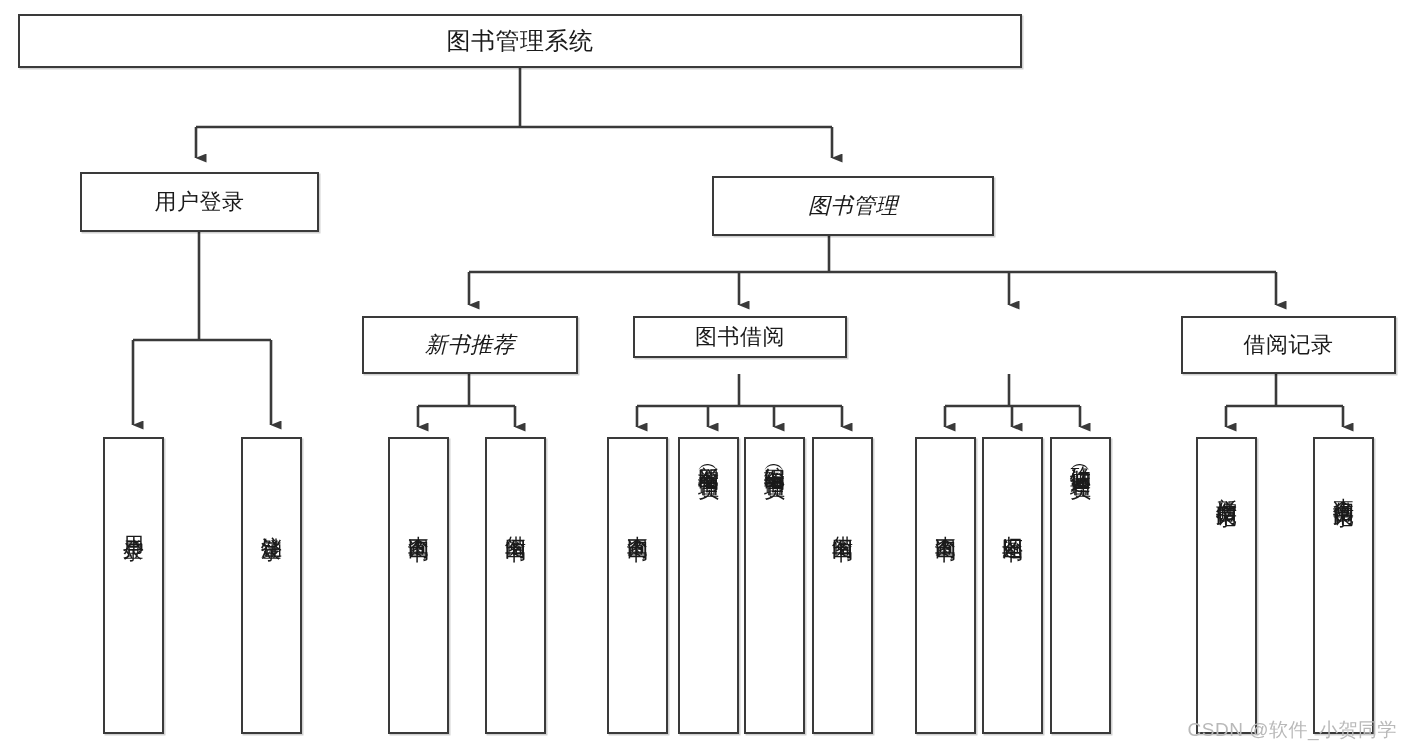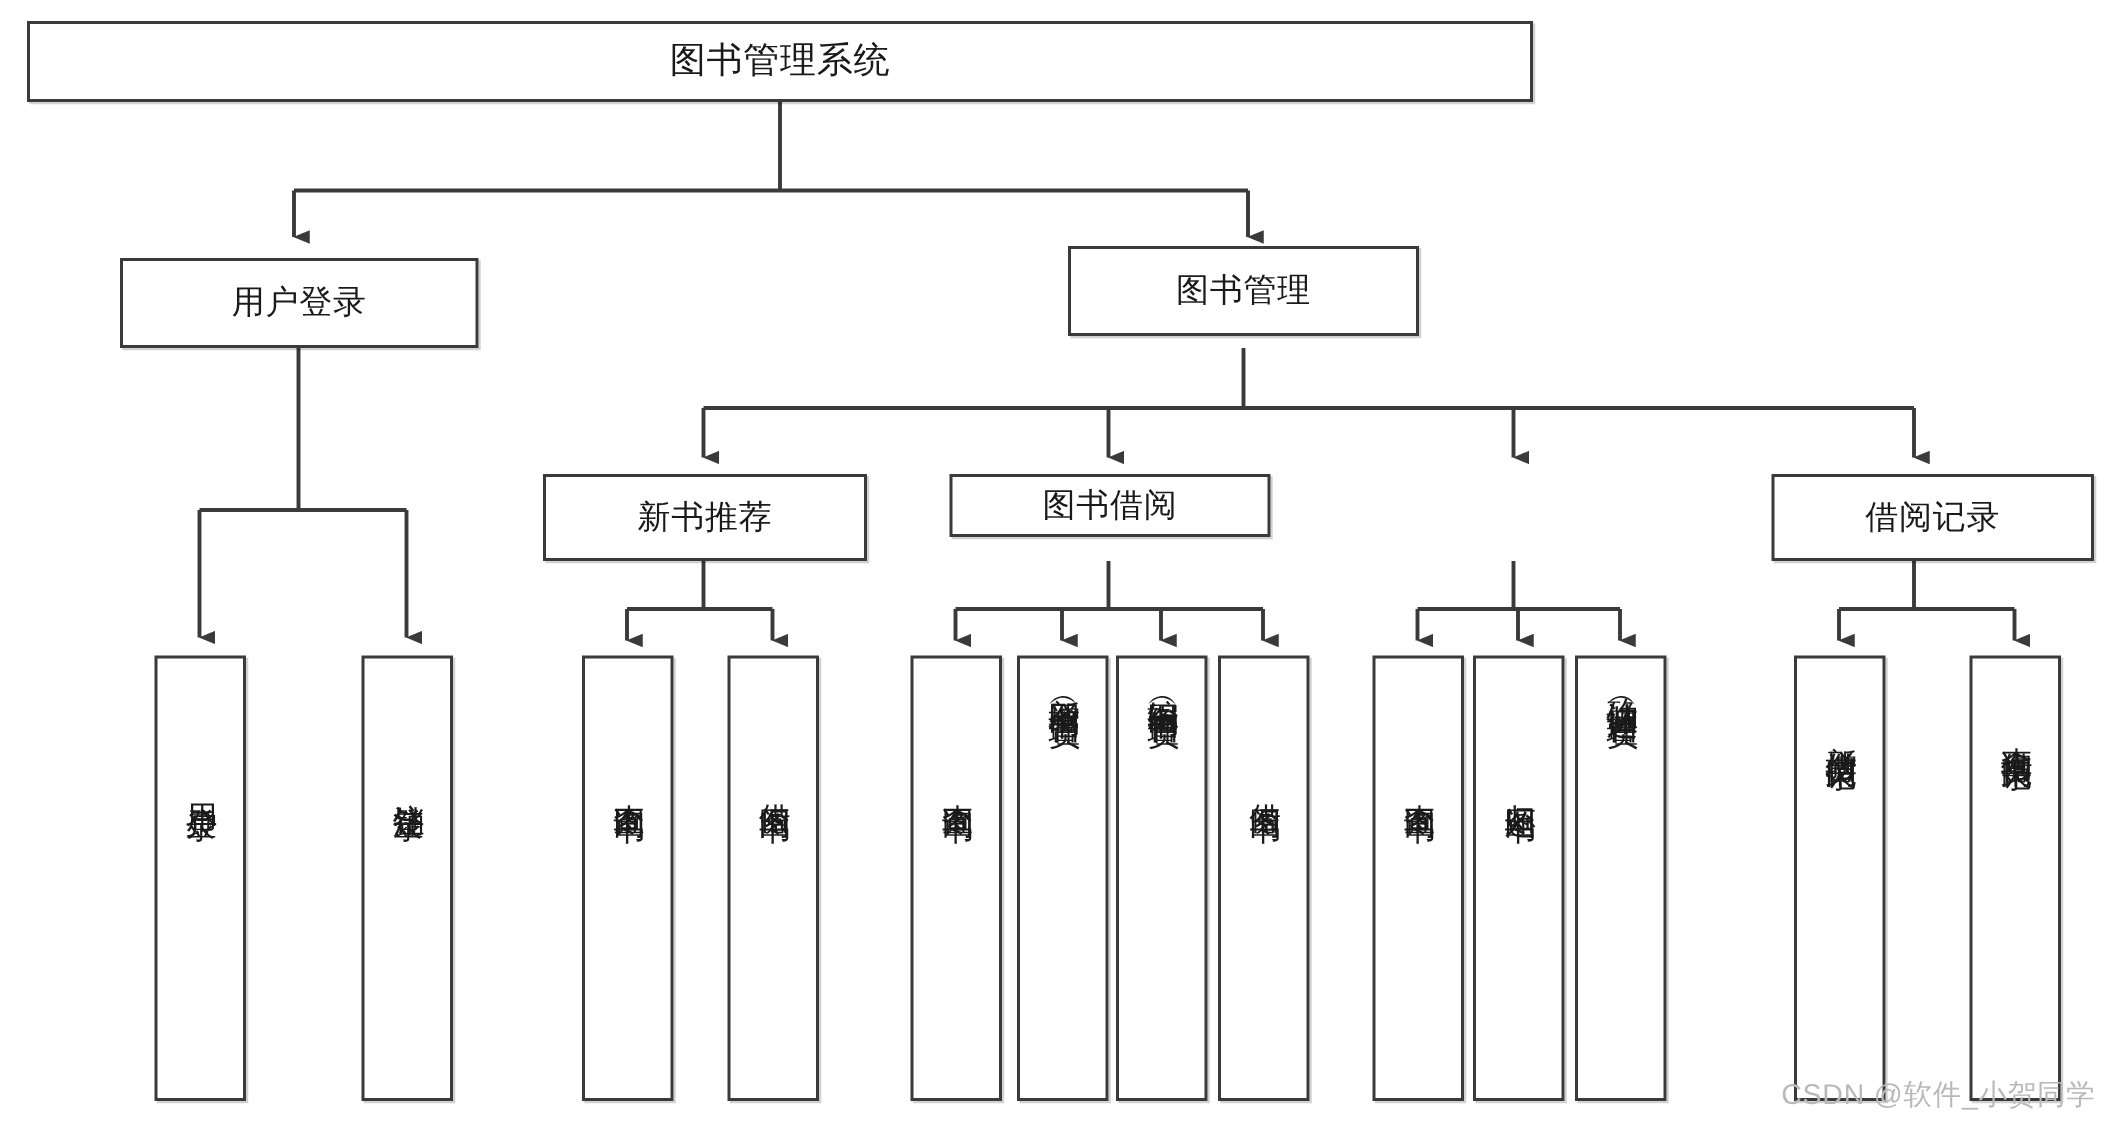--- a/index.html
+++ b/index.html
@@ -125,25 +125,25 @@
   </svg>
 
   <div class="node-box" style="left:18px; top:14px; width:1004px; height:54px;">
     <div class="node-label-h" style="font-size:24px;">图书管理系统</div>
   </div>
 
   <div class="node-box" style="left:80px; top:172px; width:239px; height:60px;">
     <div class="node-label-h">用户登录</div>
   </div>
 
-  <div class="node-box" style="left:712px; top:164px; width:234px; height:60px;">
+  <div class="node-box" style="left:712px; top:176px; width:282px; height:60px;font-style:italic;">
     <div class="node-label-h">图书管理</div>
   </div>
 
-  <div class="node-box" style="left:362px; top:316px; width:216px; height:58px;">
+  <div class="node-box" style="left:362px; top:316px; width:216px; height:58px;font-style:italic;">
     <div class="node-label-h">新书推荐</div>
   </div>
 
   <div class="node-box" style="left:633px; top:316px; width:214px; height:42px;">
     <div class="node-label-h">图书借阅</div>
   </div>
 
 
   <div class="node-box" style="left:1181px; top:316px; width:215px; height:58px;">
     <div class="node-label-h">借阅记录</div>

